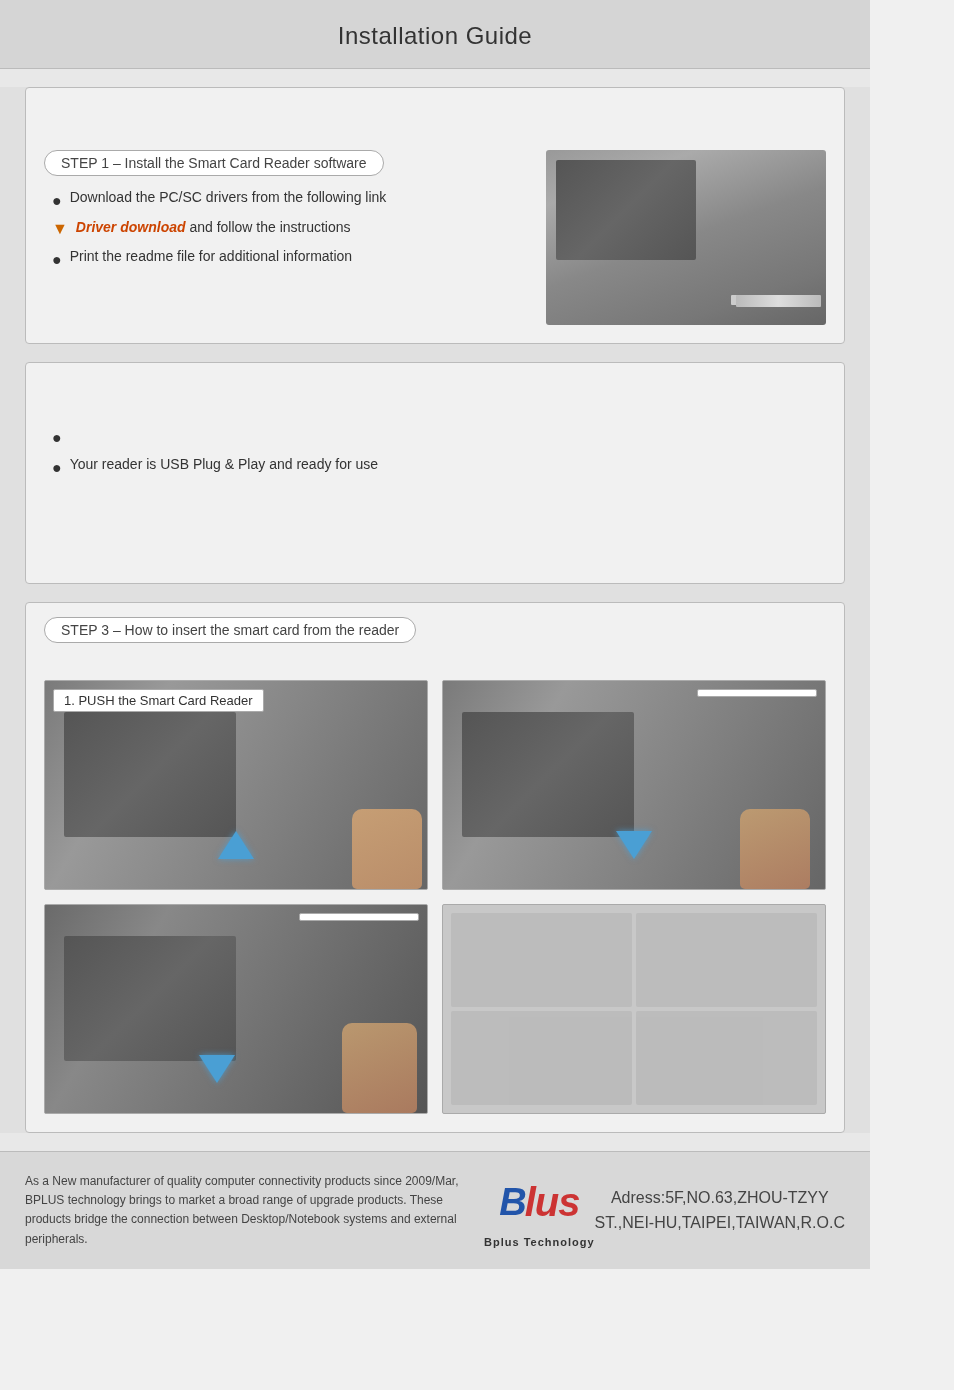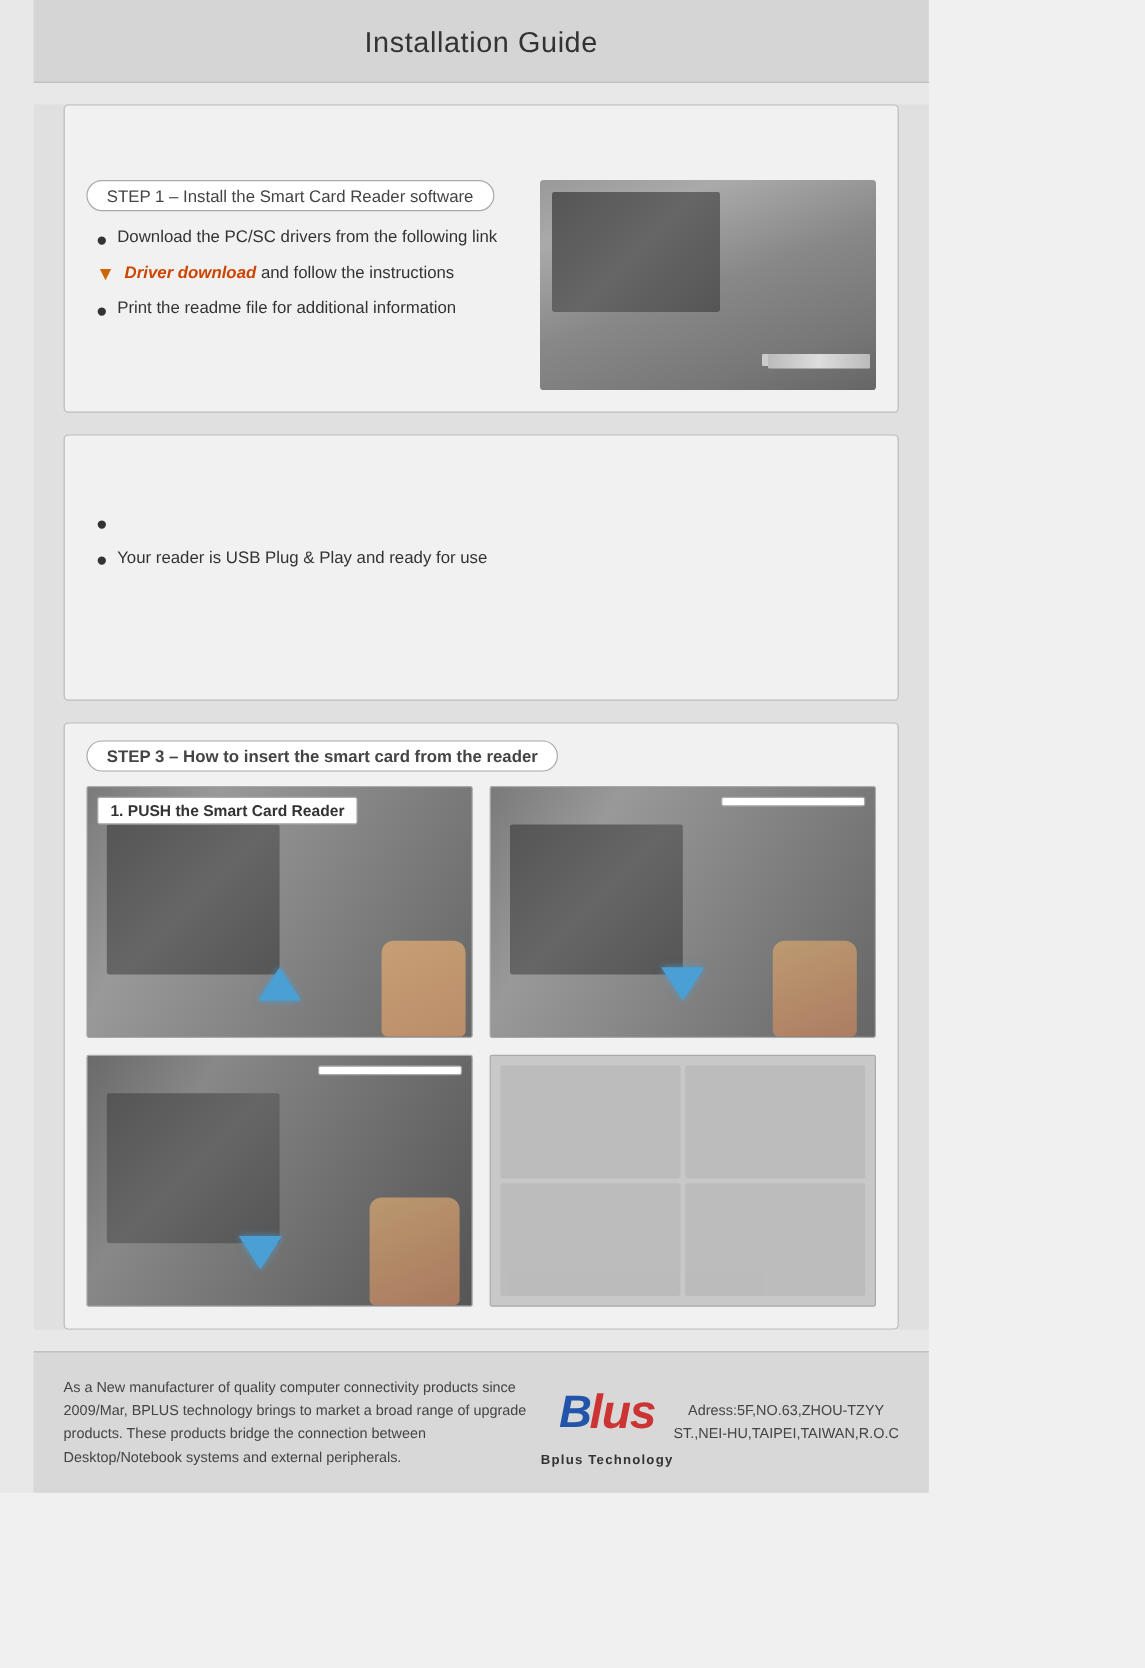--- a/index.html
+++ b/index.html
@@ -8,23 +8,22 @@
       background: #f0f0f0;
       width: 954px;
       min-height: 1390px;
       position: relative;
       overflow-x: hidden;
     }
 
     .page {
       position: relative;
       z-index: 1;
-      width: 774px;
+      width: 870px;
       background: #e8e8e8;
-      padding-left: 28px;
     }
 
     
     .header {
       background: #d5d5d5;
       text-align: center;
       padding: 22px 0 18px;
       border-bottom: 1px solid #bbb;
     }
 
@@ -140,29 +139,28 @@
       font-style: italic;
     }
 
     
     .step3-section {
       background: rgba(255,255,255,0.55);
       margin: 18px 25px;
       border: 1px solid #bbb;
       border-radius: 4px;
       padding: 14px 18px 18px;
-      font-weight: bold;
     }
 
     .step3-images {
       display: grid;
       grid-template-columns: 1fr 1fr;
       grid-template-rows: auto auto;
       gap: 14px;
-      margin-top: 0;
+      margin-top: 25px;
     }
 
     .img-box {
       position: relative;
       border: 1px solid #aaa;
       background: #888;
       border-radius: 2px;
       overflow: hidden;
     }
 
@@ -293,21 +291,21 @@
     }
 
     .logo-subtitle {
       font-size: 11px;
       color: #333;
       letter-spacing: 1px;
       font-weight: bold;
     }
 
     .footer-address {
-      font-size: 12px;
+      font-size: 16px;
       color: #444;
       text-align: center;
       line-height: 1.6;
     }
   </style>
 </head>
 <body>
 
 <div class="page">
 

